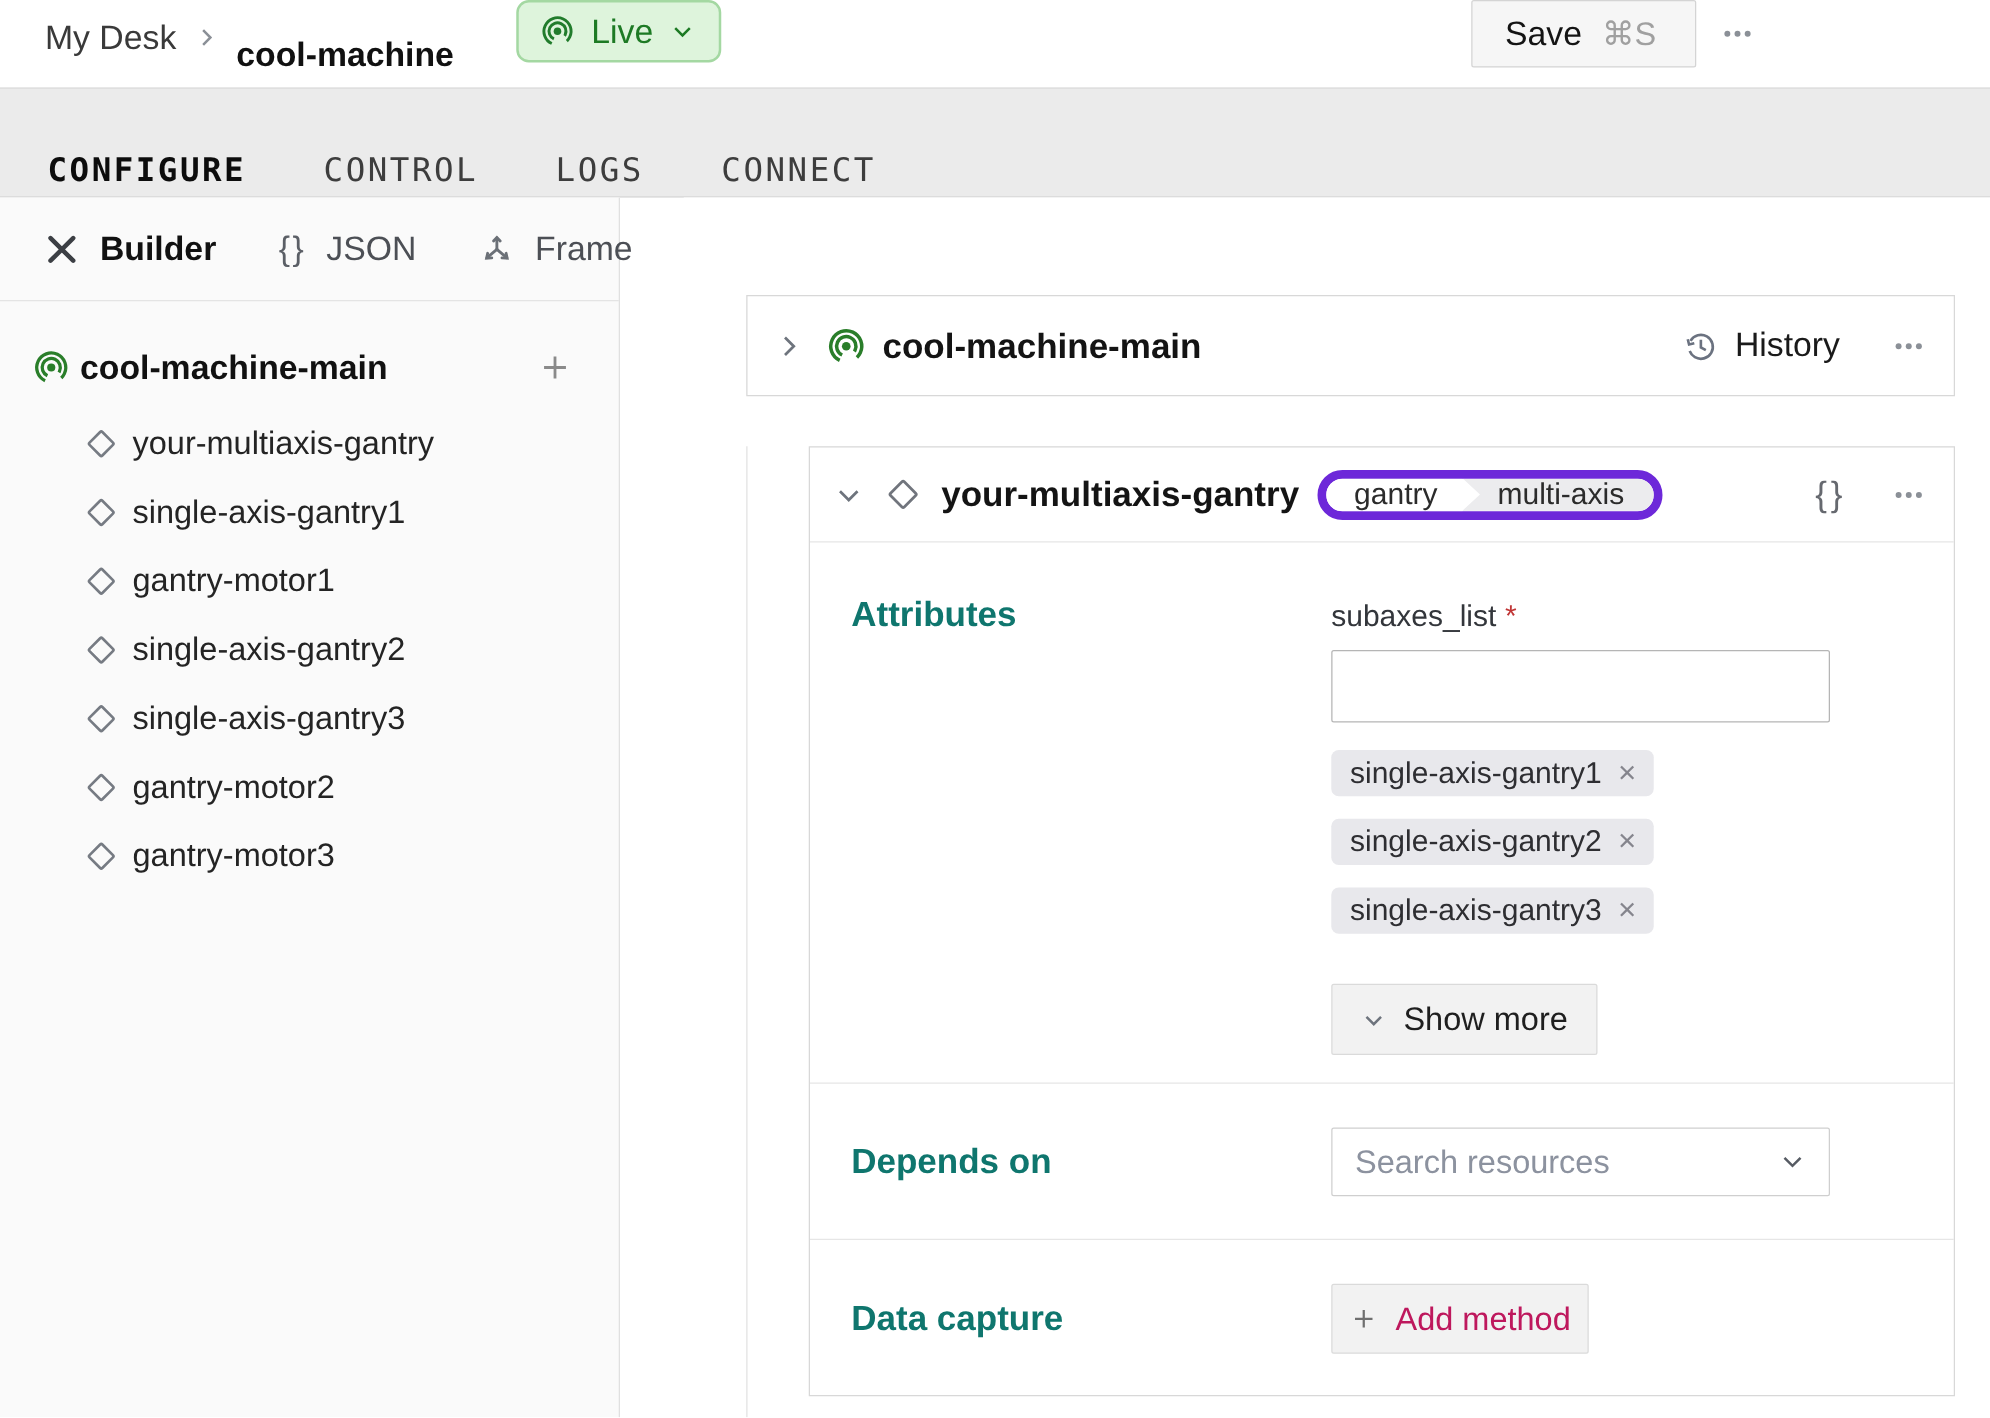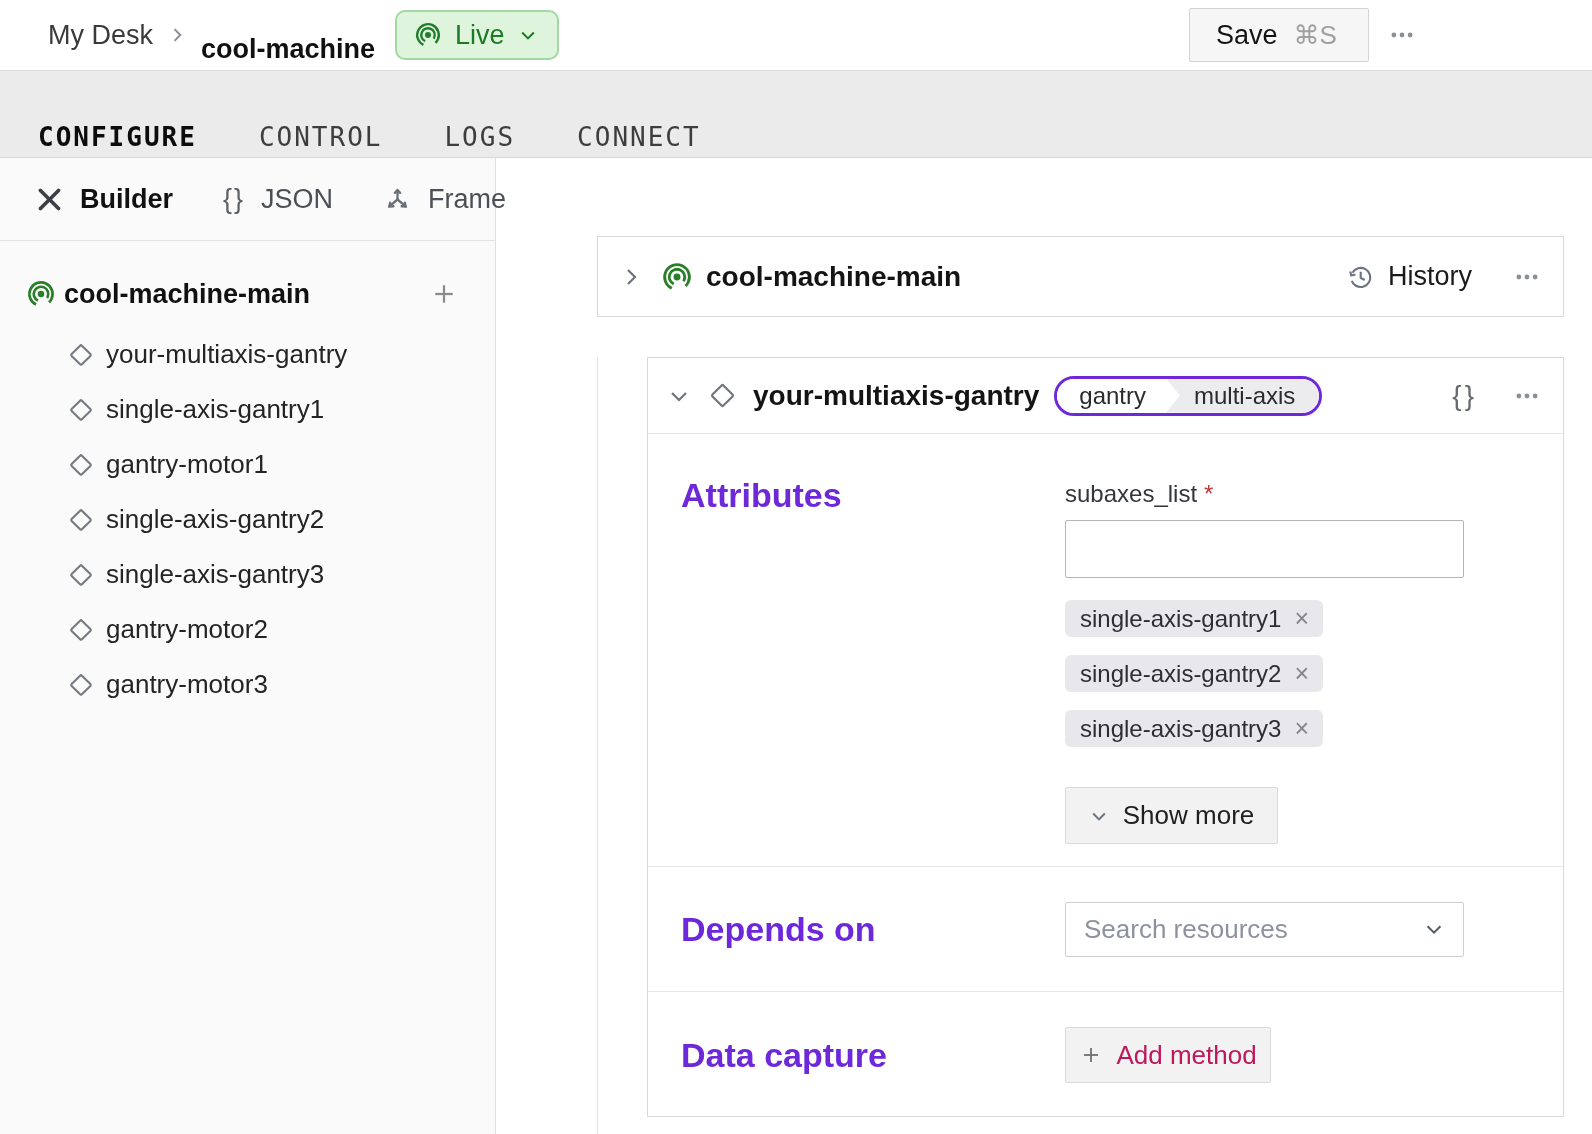--- a/index.html
+++ b/index.html
@@ -4,27 +4,27 @@
 <style>
   * { margin:0; padding:0; box-sizing:border-box; }
   html,body { background:#fff; }
   .screen {
     position:relative; width:1592px; height:1134px; overflow:hidden;
     font-family:"Liberation Sans", sans-serif; color:#1c1c1c; background:#fff;
   }
   svg { display:block; }
 
   
-  .app-header { position:absolute; left:12px; top:0; width:1448px; height:70px; background:#fff; display:flex; align-items:center; }
+  .app-header { position:absolute; left:0; top:0; width:1448px; height:70px; background:#fff; display:flex; align-items:flex-start; }
   .breadcrumb { display:flex; align-items:center; margin-left:36px; font-size:27px; }
   .bc-parent { color:#3a3a3a; cursor:pointer; }
   .bc-sep { margin:0 14px; color:#8b9097; display:flex; }
   .bc-current { font-weight:700; color:#111;margin-top:29px; }
   .live-badge {
-    margin-left:20px; height:50px; display:flex; align-items:center; gap:13px;
+    margin-left:50px; height:50px; display:flex; align-items:center; gap:13px;
     padding:0 19px 0 17px; background:#def4dc; border:2px solid #a4d8a2; border-radius:10px;
     color:#217c2c; cursor:pointer;
   }
   .live-badge .live-label { font-size:27px; color:#1d7a24; }
   .header-right { margin-left:auto; margin-right:45px; display:flex; align-items:center; gap:20px; }
   .save-btn {
     height:54px; min-width:180px; padding:0 26px; display:flex; align-items:center; gap:16px;
     background:#f6f6f6; border:1px solid #d4d4d4; border-radius:2px; cursor:pointer;
   }
   .save-label { font-size:27px; color:#141414; }
@@ -76,31 +76,31 @@
 
   .component-card {
     position:absolute; left:647px; top:357px; width:917px; height:760px; background:#fff;
     border:1px solid #d8d8d8;
   }
   .comp-header { height:76px; display:flex; align-items:center; padding:0 23px 0 19px; border-bottom:1px solid #e6e6e6; }
   .comp-title { margin-left:15px; font-size:28px; font-weight:700; color:#141414; white-space:nowrap; }
   .comp-header .diamond-lg { margin-left:16px; }
   .tag-pill {
     margin-left:15px; height:40px; display:inline-flex; align-items:stretch; overflow:hidden;
-    border:3px solid #6d28d9; border-radius:20px; font-size:24px; color:#2b2b2b; white-space:nowrap;
+    border:7px solid #6d28d9; border-radius:20px; font-size:24px; color:#2b2b2b; white-space:nowrap;
   }
   .tag-seg { display:flex; align-items:center; }
   .tag-left { background:#fff; padding:0 20px 0 22px; }
   .tag-right { background:#ececee; padding:0 24px 0 28px; clip-path:polygon(0 0, 100% 0, 100% 100%, 0 100%, 14px 50%); }
   .braces-btn { margin-left:auto; font-size:28px; color:#66696f; letter-spacing:3px; cursor:pointer; }
   .comp-header .dots { margin-left:37px; }
 
   .section { display:flex; }
   .sec-label-col { width:417px; padding-left:33px; flex:none; }
-  .sec-label { font-size:34px; font-weight:700; color:#6d28d9; }
+  .sec-label { font-size:28px; font-weight:700; color:#0f766e; }
   .sec-body { flex:1; padding-right:101px; }
 
   .attributes-section { padding-top:42px; height:432px; }
   .field-label-row { font-size:24px; color:#33363b; padding-top:4px; }
   .required { color:#c03535; margin-left:7px; }
   .subaxes-input {
     margin-top:12px; width:399px; height:58px; border:1px solid #b5b5b5; border-radius:2px;
     background:#fff; font-size:24px; padding:0 12px; color:#222; outline:none;
     font-family:"Liberation Sans", sans-serif;
   }

